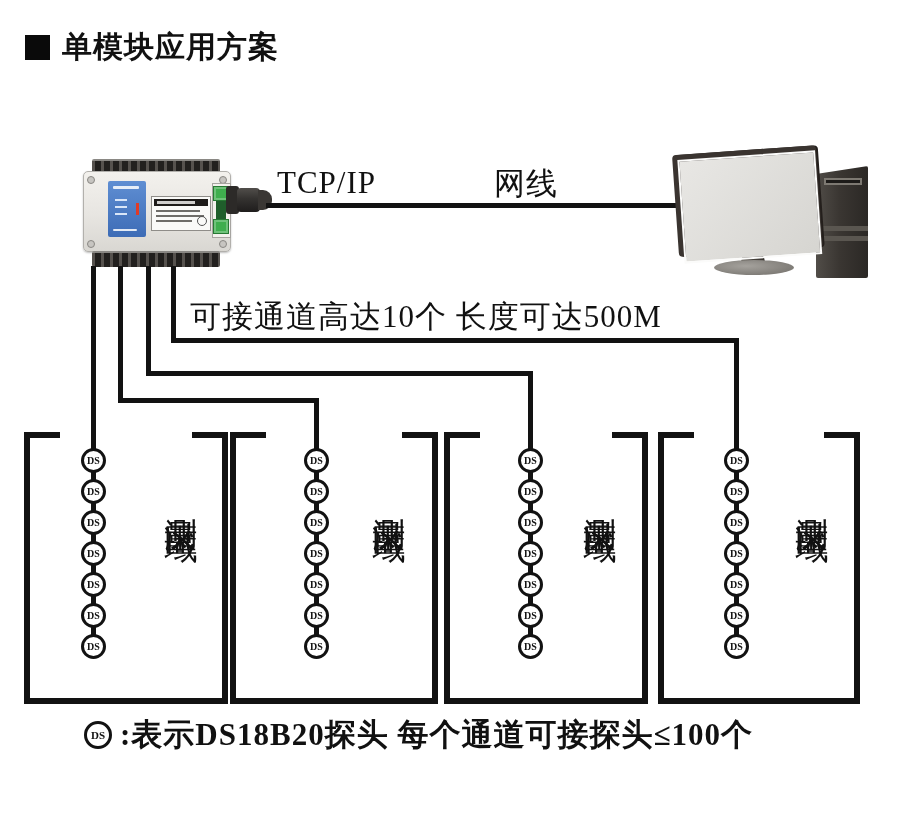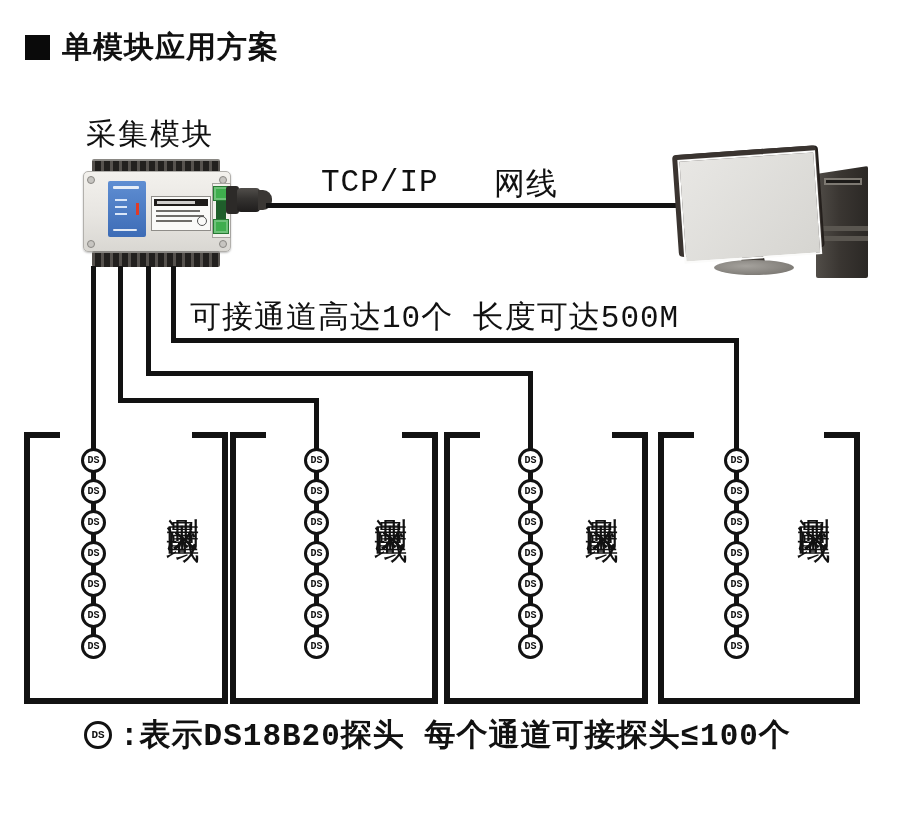--- a/index.html
+++ b/index.html
@@ -1,18 +1,18 @@
 <!DOCTYPE html>
 <html><head>
 <meta charset="utf-8">
 <style>
   html,body{margin:0;padding:0;background:#ffffff;}
   #stage{
     position:relative;width:900px;height:785px;background:#ffffff;
-    font-family:Liberation Mono, monospace;color:#111;
+    font-family:Liberation Serif, serif;color:#111;
     overflow:hidden;
     border-radius:14px;
   }
   .abs{position:absolute;}
 
   
   #title{left:25px;top:27px;display:flex;align-items:center;gap:12px;}
   #title .sq{width:25px;height:25px;background:#0a0a0a;}
   #title .t{font-size:30px;font-weight:700;letter-spacing:1px;}
 
@@ -48,21 +48,21 @@
   .gland-barrel{left:237px;top:188px;width:23px;height:24px;border-radius:4px;
     background:linear-gradient(180deg,#514e4b 0%,#343230 45%,#1f1d1c 100%);}
   .gland-nut{left:258px;top:190px;width:14px;height:20px;background:#3a3734;border-radius:0 9px 9px 0;}
 
   
   .wire{background:#121212;}
   .hline{height:5px;} .vline{width:5px;}
 
   
   .conn-label{font-size:31px;font-weight:500;letter-spacing:1px;}
-  #lbl-tcp{left:277px;top:165px;margin-left:44px;}
+  #lbl-tcp{left:277px;top:165px;}
   #lbl-cable{left:494px;top:163px;}
 
   
   #channel-note{left:190px;top:296px;font-size:31px;font-weight:500;letter-spacing:1px;white-space:nowrap;}
 
   
   .tower{left:816px;top:166px;width:52px;height:112px;
     background:linear-gradient(90deg,#514d48 0%,#3a3632 45%,#2b2825 100%);
     clip-path:polygon(0 8px,100% 0,100% 100%,0 100%);border-radius:2px;}
   .tower .slot{position:absolute;left:8px;top:12px;width:38px;height:7px;background:#7d7972;}
@@ -109,21 +109,20 @@
 </head>
 <body>
 
 <div id="stage">
 
   <div class="abs" id="title">
     <span class="sq"></span>
     <span class="t">单模块应用方案</span>
   </div>
 
-  <div class="abs" id="module-label">采集模块</div>
 
   <div>
     <div class="abs term-strip" id="strip-top"></div>
     <div class="abs mod-body"></div>
     <div class="abs term-strip" id="strip-bottom"></div>
     <div class="abs screw" style="left:87px;top:176px;"></div>
     <div class="abs screw" style="left:87px;top:240px;"></div>
     <div class="abs screw" style="left:219px;top:176px;"></div>
     <div class="abs screw" style="left:219px;top:240px;"></div>
     <div class="abs blue-label">

